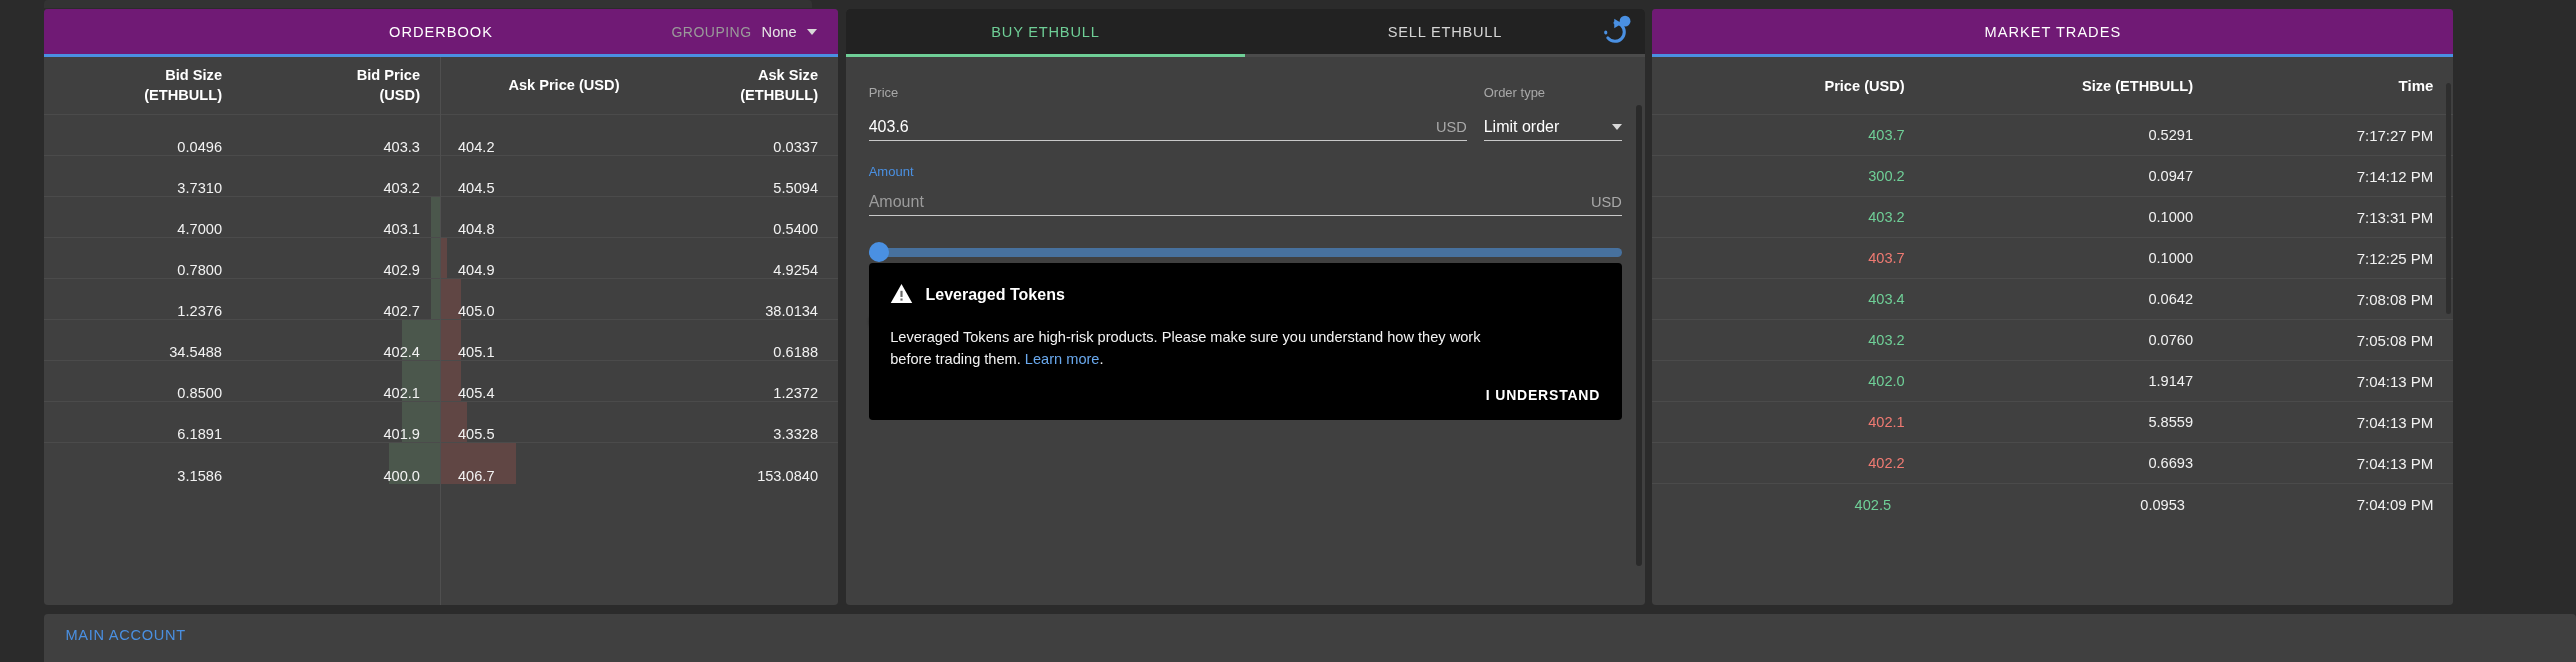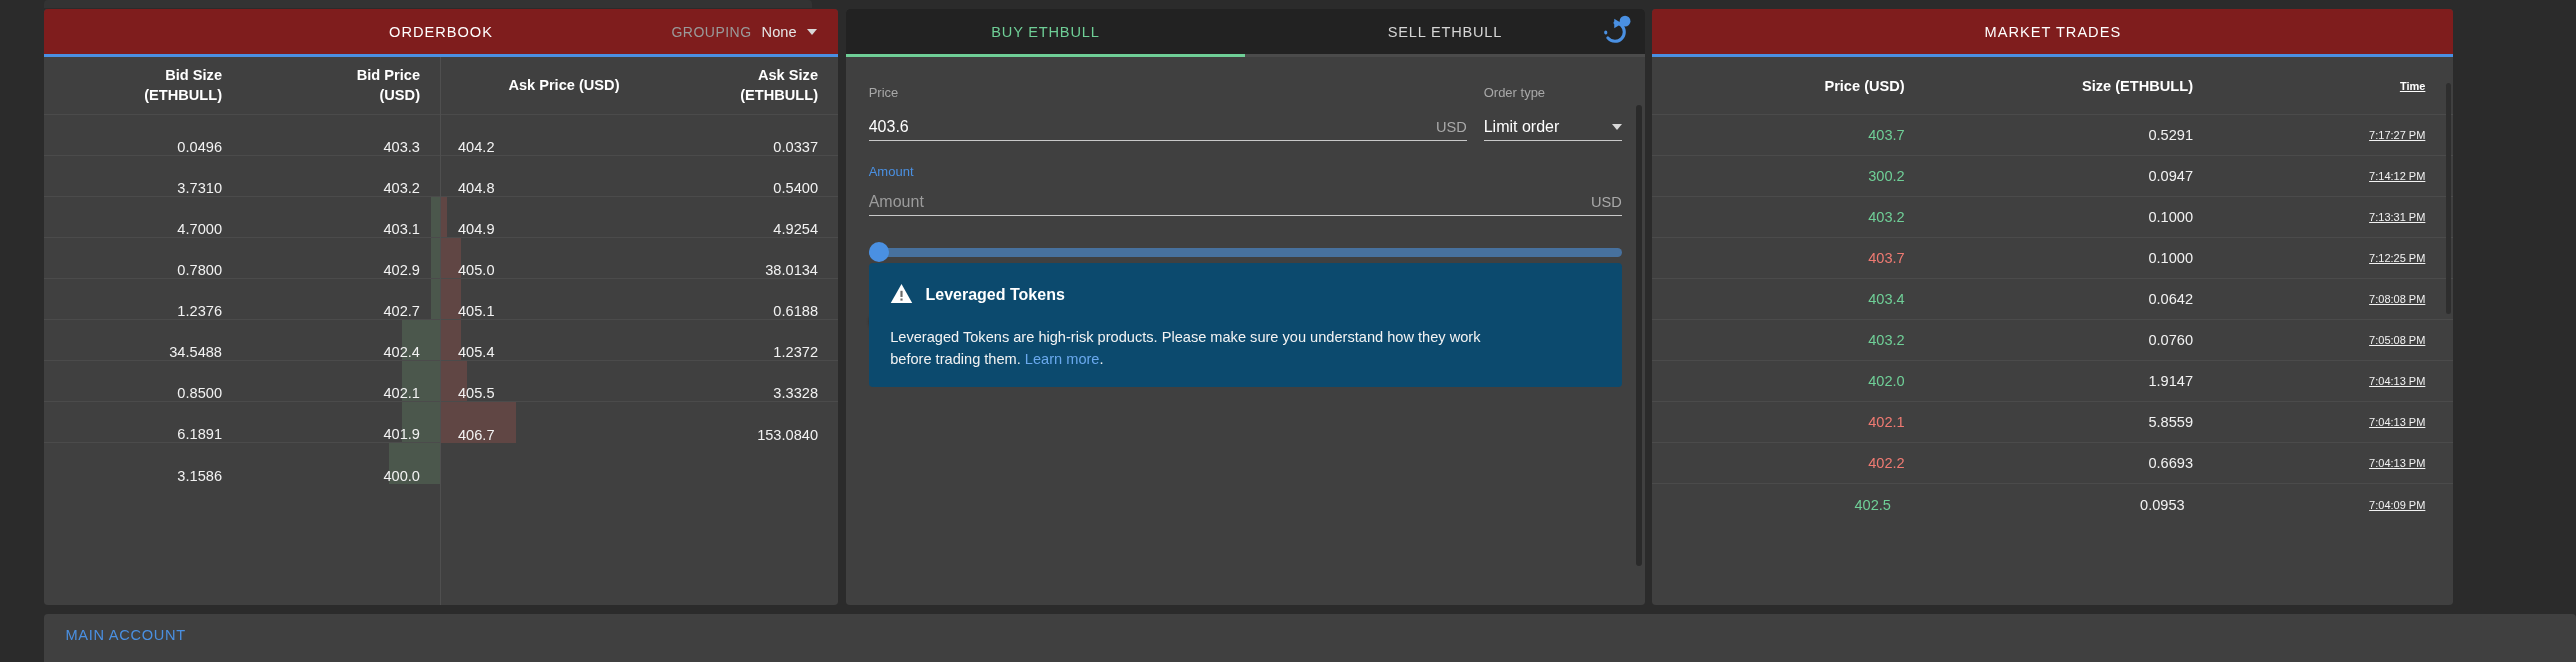--- a/index.html
+++ b/index.html
@@ -39,21 +39,21 @@
   
   .panel {
     background: #404040;
     border-radius: 3.8px;
     overflow: hidden;
     display: flex;
     flex-direction: column;
     position: relative;
   }
   .panel-head {
-    background: #7f1d1d;
+    background: #701a75;
     height: 45px;
     display: flex;
     align-items: center;
     flex: 0 0 45px;
     position: relative;
   }
   .panel-title {
     flex: 1;
     text-align: center;
     color: #ffffff;
@@ -283,21 +283,21 @@
     align-items: flex-start;
     gap: 3.1px;
     cursor: pointer;
   }
   .pro-lab { color: #ffffff; font-size: 10.8px; letter-spacing: 0.4px; }
 
   .warn-card {
     position: absolute;
     left: 23px; right: 23px;
     top: 206px;
-    background: #0c4a6e;
+    background: #000000;
     border-radius: 3.8px;
     padding: 20px 21.5px 17px 21.5px;
   }
   .warn-head { display: flex; align-items: center; gap: 12.3px; }
   .warn-title { color: #ffffff; font-size: 16px; font-weight: 700; }
   .warn-text {
     margin-top: 18.4px;
     color: #f3f3f3;
     font-size: 14.6px;
     line-height: 1.52;
@@ -340,21 +340,21 @@
   .tr-row {
     height: 41px;
     display: flex;
     align-items: center;
     border-bottom: 0.8px solid #4b4b4b;
     cursor: pointer;
   }
   .tr-row:last-child { border-bottom: none; gap: 20px; }
   .tr-c1 { width: 34%; text-align: right; padding-right: 20px; font-size: 14.6px; }
   .tr-c2 { width: 36%; text-align: right; padding-right: 20px; font-size: 14.6px; color: #f2f2f2; }
-  .tr-c3 { width: 30%; text-align: right; padding-right: 28px; font-size: 11px; color: #f2f2f2; text-decoration: underline; }
+  .tr-c3 { width: 30%; text-align: right; padding-right: 20px; font-size: 15px; color: #f2f2f2; }
   .up   { color: #6fcf97; }
   .down { color: #ef7a72; }
   .tr-scroll {
     position: absolute;
     right: 2.3px; top: 74px;
     width: 5.4px; height: 231px;
     background: #2e2e2e;
     border-radius: 3.1px;
   }
 
@@ -469,20 +469,25 @@
             <div class="ob-hcell">
               <div>Ask Size</div>
               <div>(ETHBULL)</div>
             </div>
           </div>
           <div id="ask-rows">
               <div class="ob-row">
                 <div class="depth ask" style="width: 0%;"></div>
                 <div class="ob-cell lead">404.2</div>
                 <div class="ob-cell">0.0337</div>
+              </div>
+              <div class="ob-row">
+                <div class="depth ask" style="width: 0%;"></div>
+                <div class="ob-cell lead">404.5</div>
+                <div class="ob-cell">5.5094</div>
               </div>
               <div class="ob-row">
                 <div class="depth ask" style="width: 0%;"></div>
                 <div class="ob-cell lead">404.8</div>
                 <div class="ob-cell">0.5400</div>
               </div>
               <div class="ob-row">
                 <div class="depth ask" style="width: 1.5%;"></div>
                 <div class="ob-cell lead">404.9</div>
                 <div class="ob-cell">4.9254</div>
@@ -605,20 +610,21 @@
             <span>
               <svg width="23" height="21" viewBox="0 0 30 27" aria-hidden="true">
                 <polygon points="15,1 29,26 1,26" fill="#ffffff"></polygon>
                 <rect x="13.6" y="10" width="2.8" height="8" fill="#6a6a6a"></rect>
                 <rect x="13.6" y="20" width="2.8" height="2.8" fill="#6a6a6a"></rect>
               </svg>
             </span>
             <span class="warn-title">Leveraged Tokens</span>
           </div>
           <div class="warn-text"><span>Leveraged Tokens are high-risk products. Please make sure you understand how they work before trading them. </span><span class="warn-link">Learn more</span><span>.</span></div>
+          <div class="warn-ok">I UNDERSTAND</div>
         </div>
 
         <div class="of-scroll"></div>
       </div>
     </div>
 
     <div class="panel trades">
       <div class="panel-head">
         <div class="panel-title">MARKET TRADES</div>
       </div>

